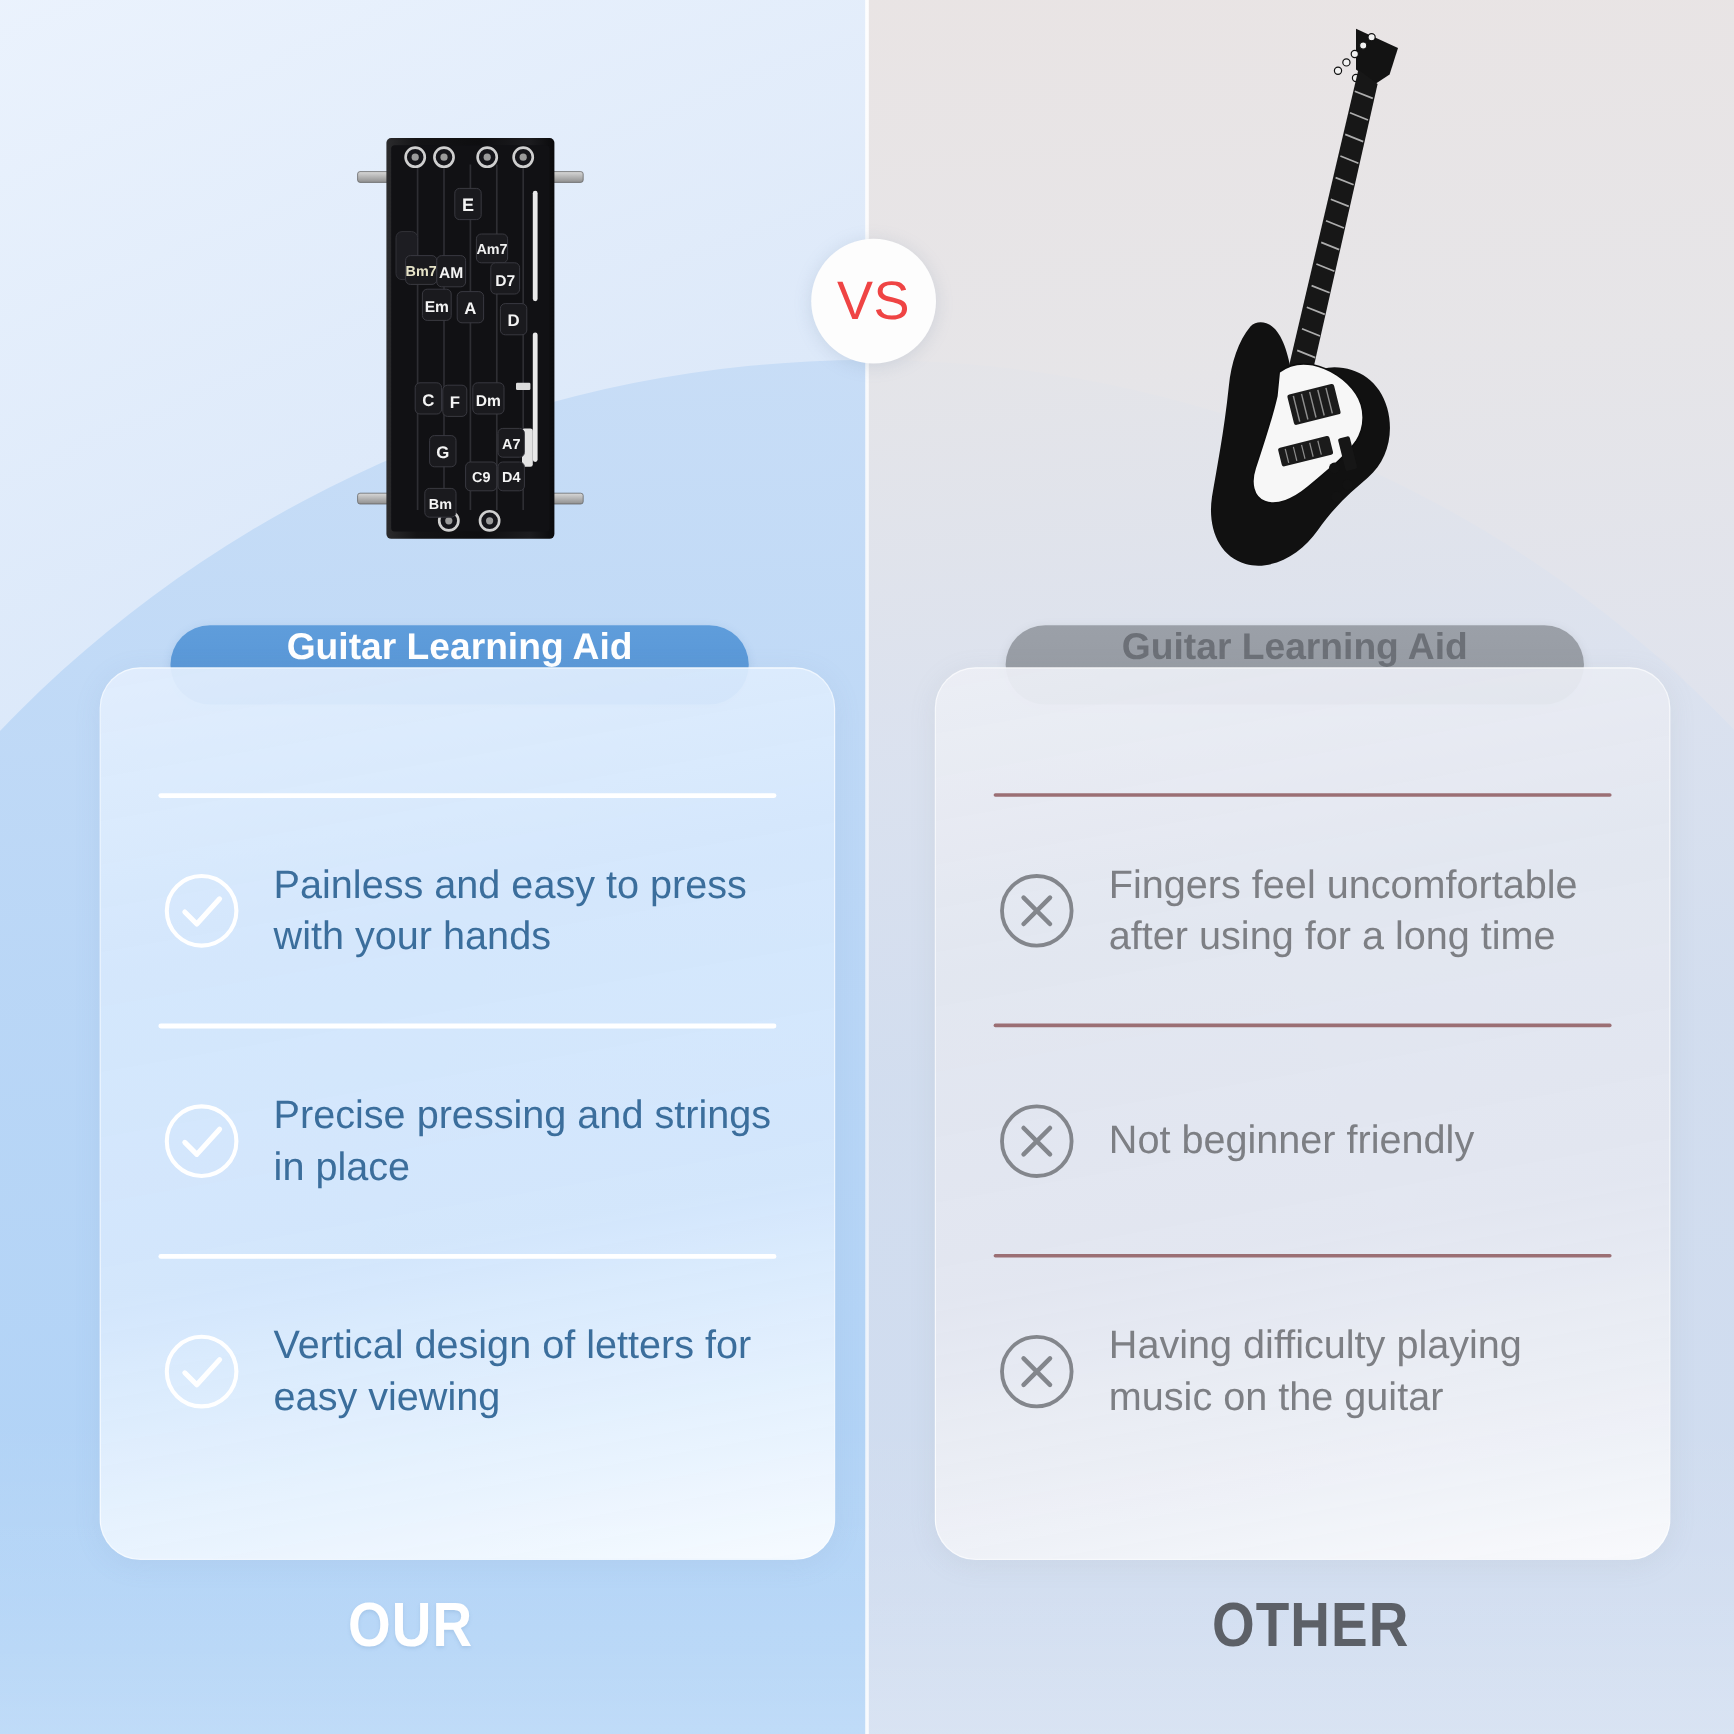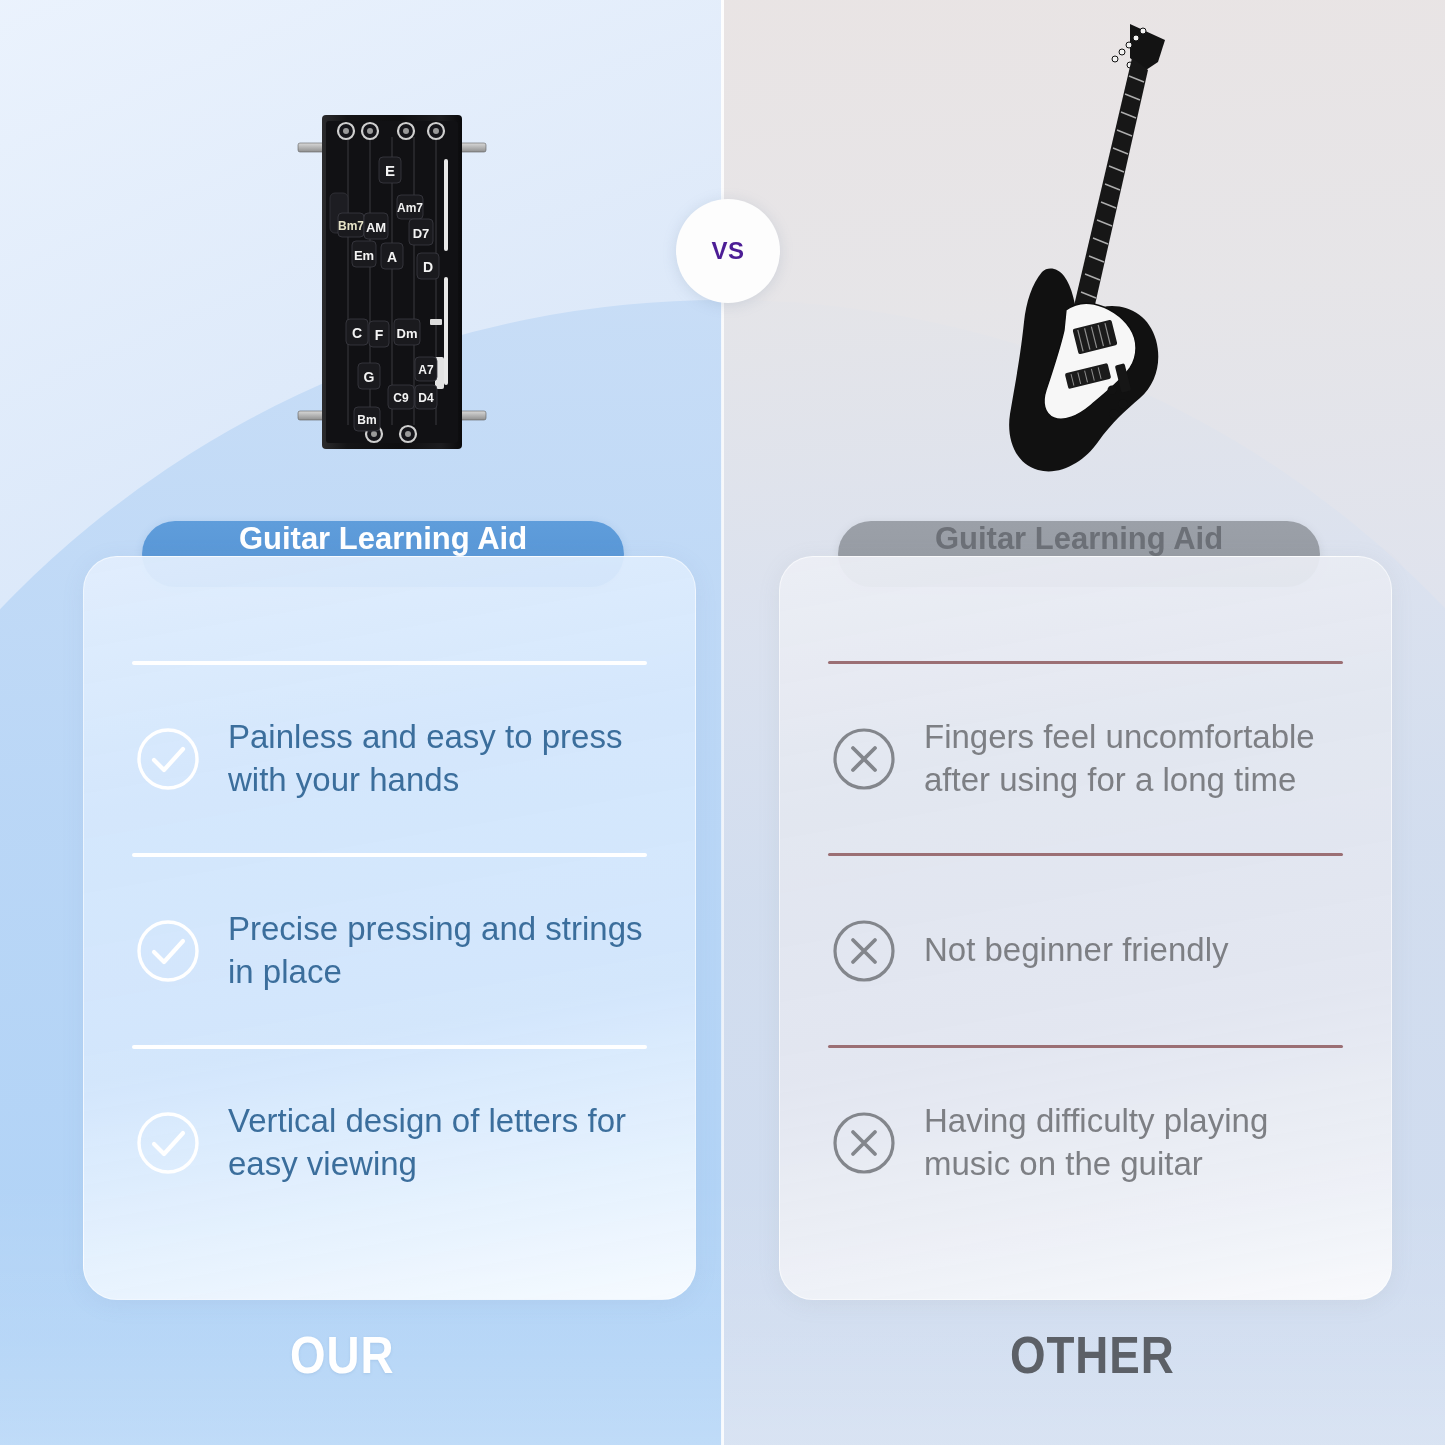--- a/index.html
+++ b/index.html
@@ -46,21 +46,21 @@
     background:linear-gradient(180deg,rgba(255,255,255,.95) 0%,rgba(255,255,255,.75) 30%,rgba(255,255,255,.62) 70%,rgba(255,255,255,.85) 100%);
   }
   
   .vs-badge{
     position:absolute;left:676px;top:199px;width:104px;height:104px;
     border-radius:50%;background:#fdfdfd;
     box-shadow:0 2px 14px rgba(120,140,170,.22);
     display:flex;align-items:center;justify-content:center;
   }
   .vs-badge span{
-    font-size:24px;font-weight:700;color:#4c1d95;letter-spacing:.5px;
+    font-size:45px;font-weight:400;color:#ef4444;letter-spacing:.5px;
   }
   
   .hero-left{position:absolute;left:296px;top:107px;width:192px;height:350px;}
   .hero-right{position:absolute;left:980px;top:18px;width:215px;height:470px;}
   
   .pill{
     position:absolute;height:66px;border-radius:33px;
     display:flex;justify-content:center;
     font-size:31px;font-weight:bold;
   }

